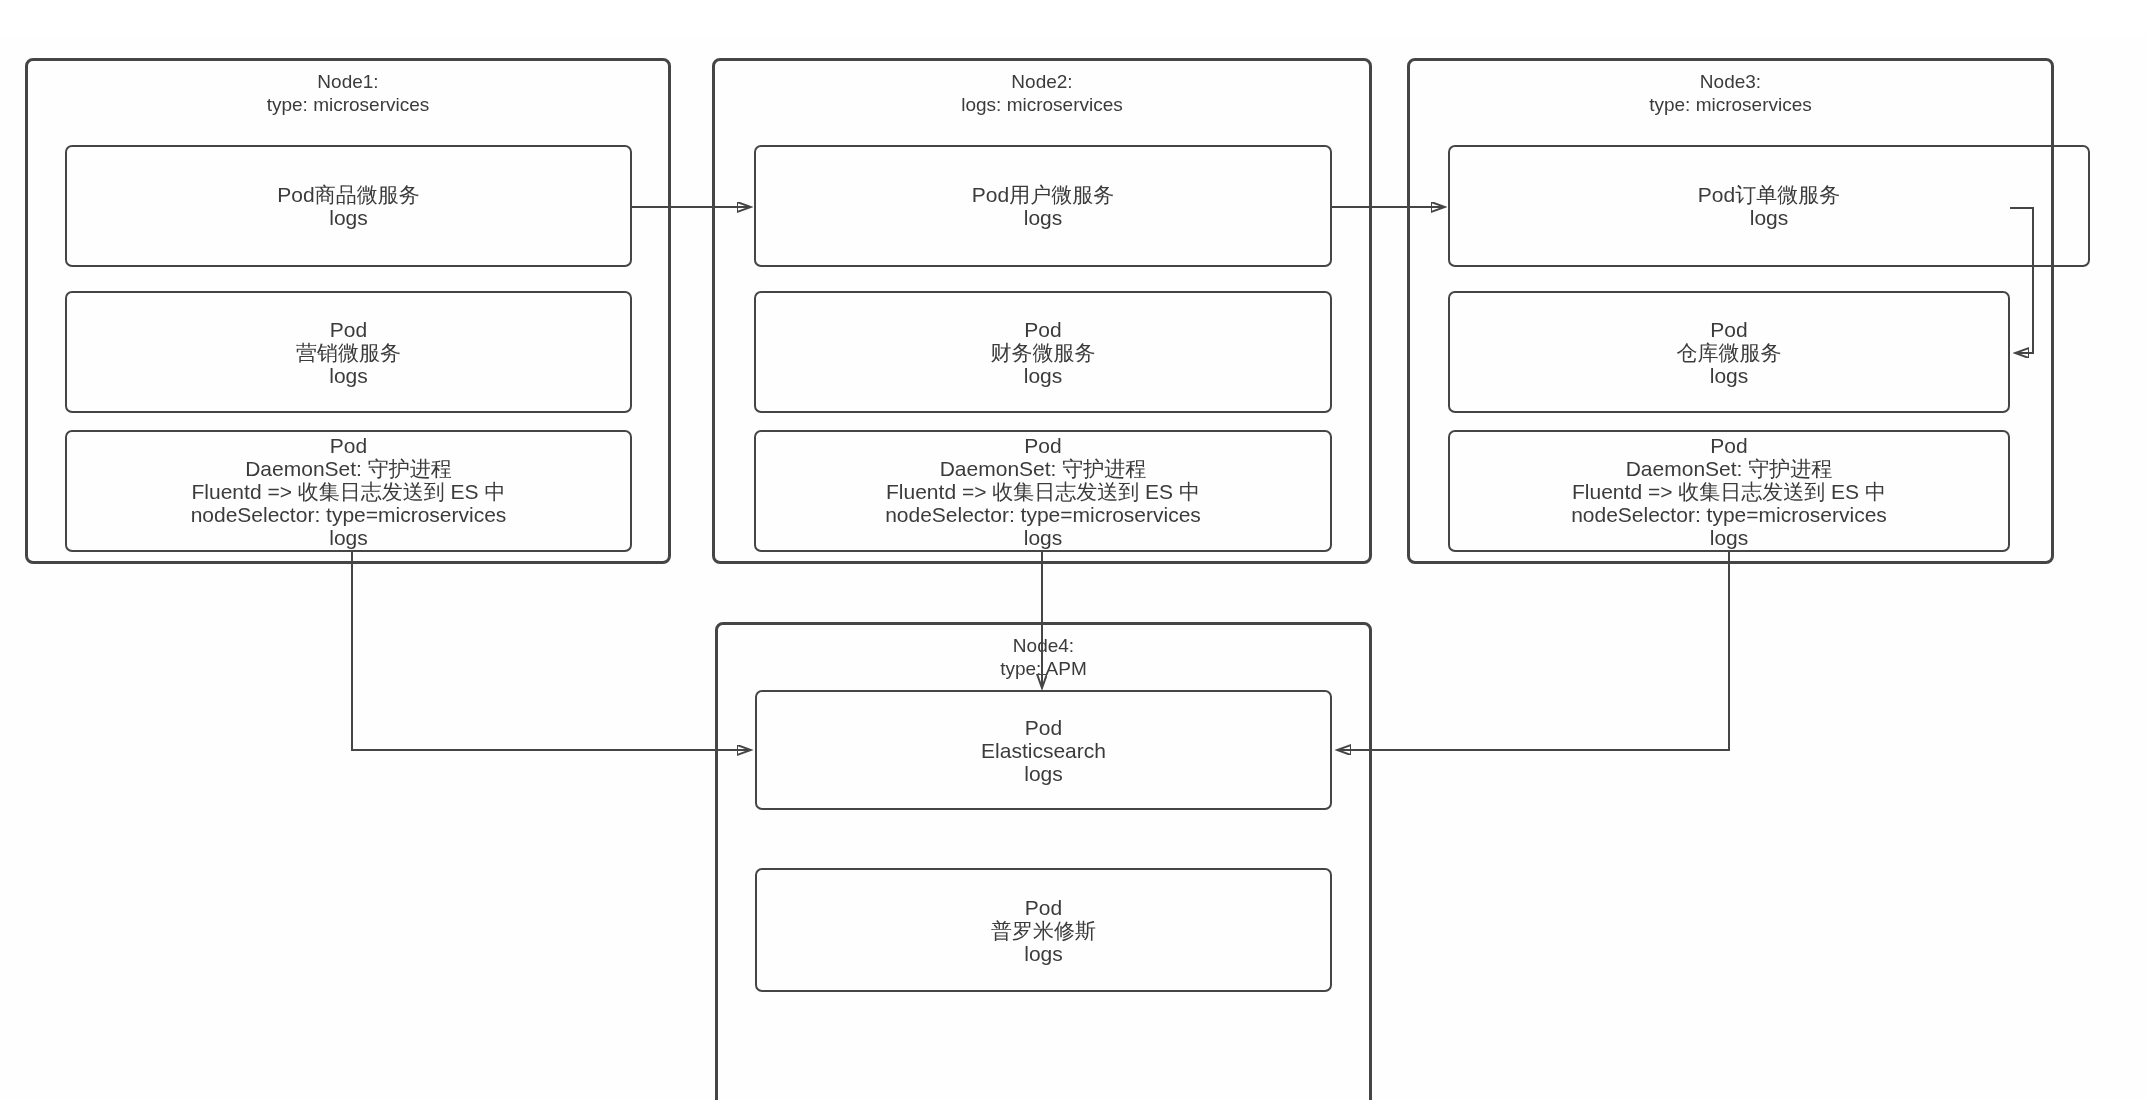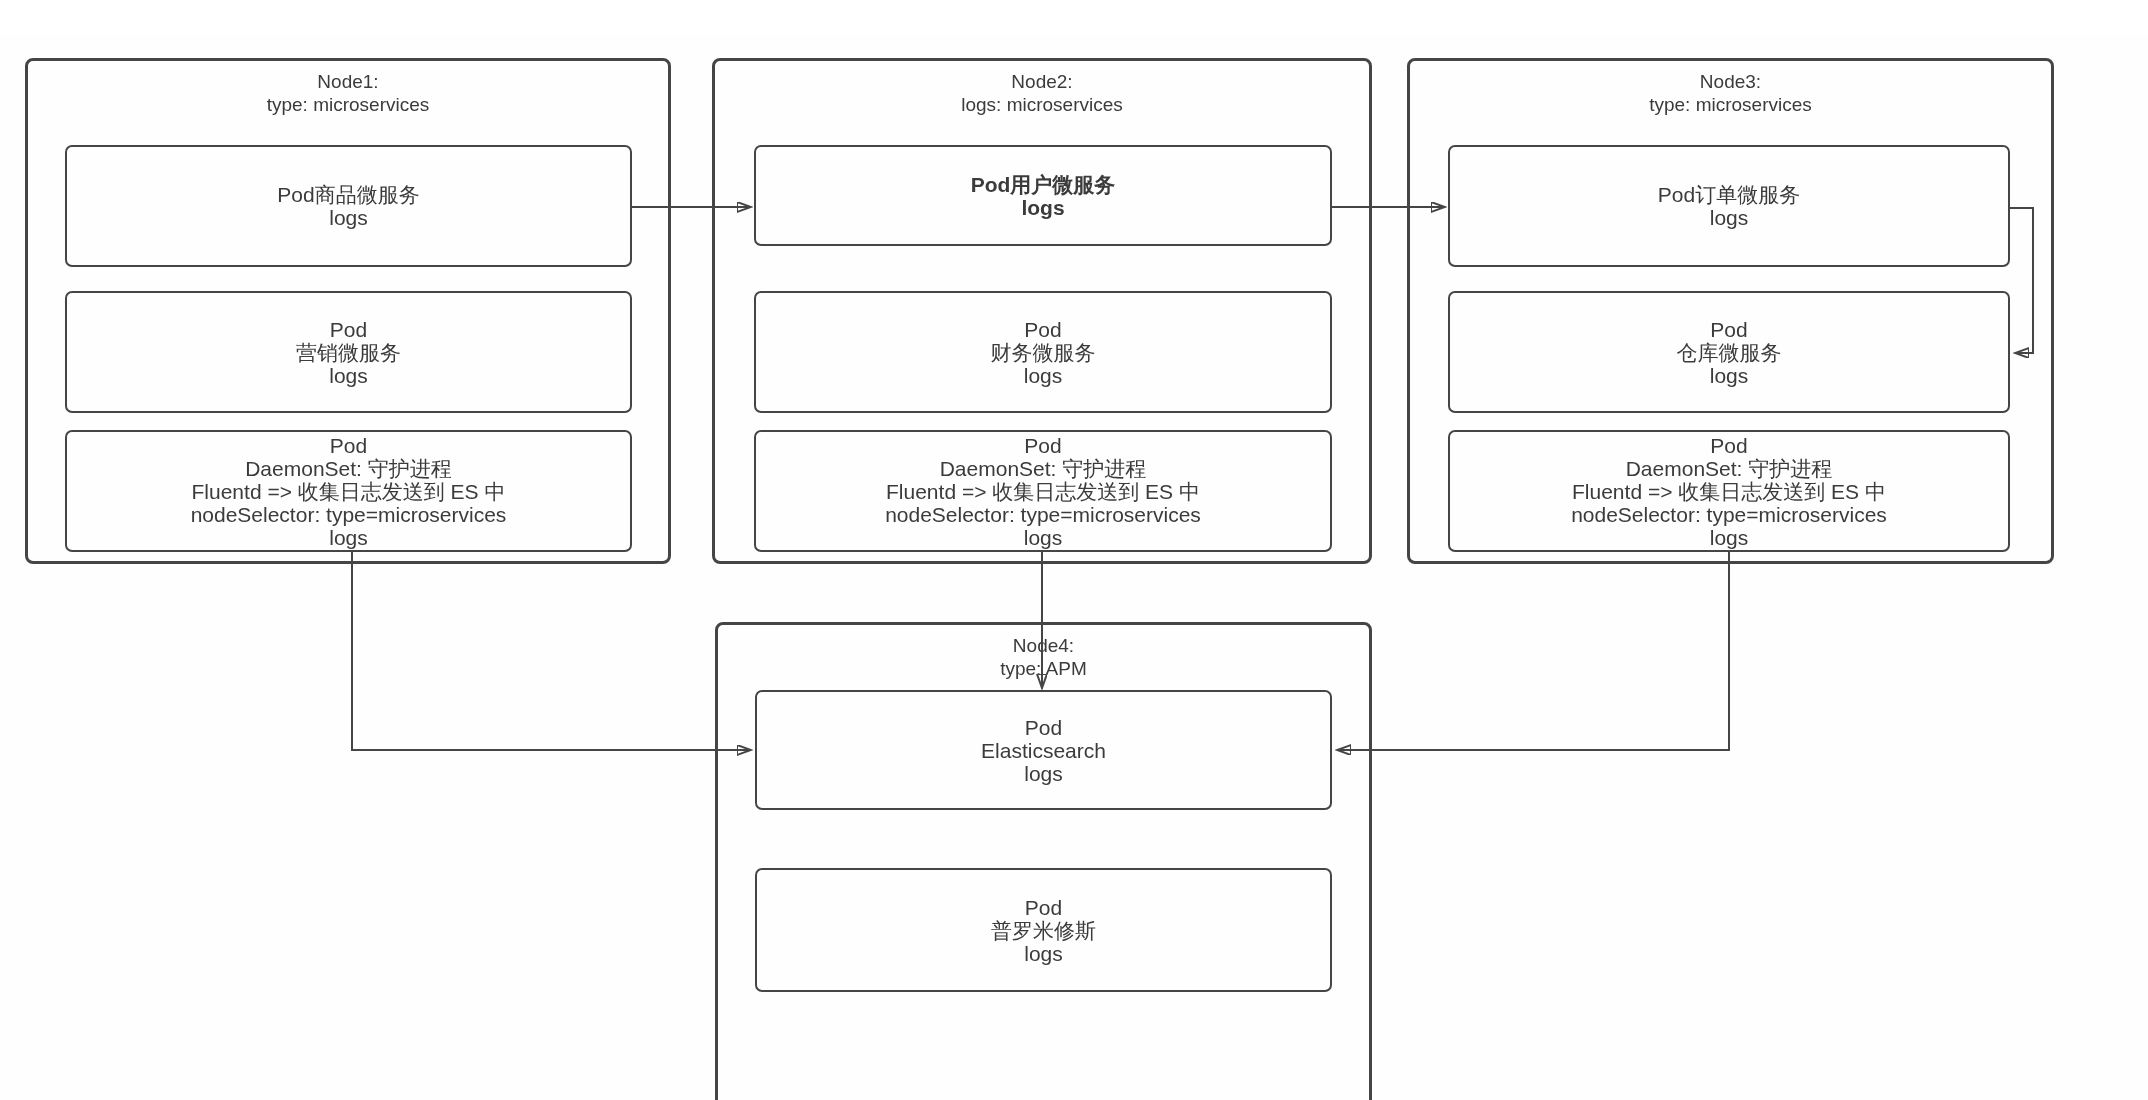--- a/index.html
+++ b/index.html
@@ -90,36 +90,36 @@
     <div class="pod" style="left:37px; top:369px; width:567px; height:122px;">Pod
 DaemonSet: 守护进程
 Fluentd =&gt; 收集日志发送到 ES 中
 nodeSelector: type=microservices
 logs</div>
   </div>
 
   <div class="node" style="left:712px; top:23px; width:660px; height:506px;">
     <div class="node-title">Node2:
 logs: microservices</div>
-    <div class="pod" style="left:39px; top:84px; width:578px; height:101px;font-weight:bold;">Pod用户微服务
+    <div class="pod" style="left:39px; top:84px; width:578px; height:122px;">Pod用户微服务
 logs</div>
     <div class="pod" style="left:39px; top:230px; width:578px; height:122px;">Pod
 财务微服务
 logs</div>
     <div class="pod" style="left:39px; top:369px; width:578px; height:122px;">Pod
 DaemonSet: 守护进程
 Fluentd =&gt; 收集日志发送到 ES 中
 nodeSelector: type=microservices
 logs</div>
   </div>
 
   <div class="node" style="left:1407px; top:23px; width:647px; height:506px;padding-left:48px;">
     <div class="node-title">Node3:
 type: microservices</div>
-    <div class="pod" style="left:38px; top:84px; width:562px; height:122px;">Pod订单微服务
+    <div class="pod" style="left:38px; top:84px; width:642px; height:122px;">Pod订单微服务
 logs</div>
     <div class="pod" style="left:38px; top:230px; width:562px; height:122px;">Pod
 仓库微服务
 logs</div>
     <div class="pod" style="left:38px; top:369px; width:562px; height:122px;">Pod
 DaemonSet: 守护进程
 Fluentd =&gt; 收集日志发送到 ES 中
 nodeSelector: type=microservices
 logs</div>
   </div>

